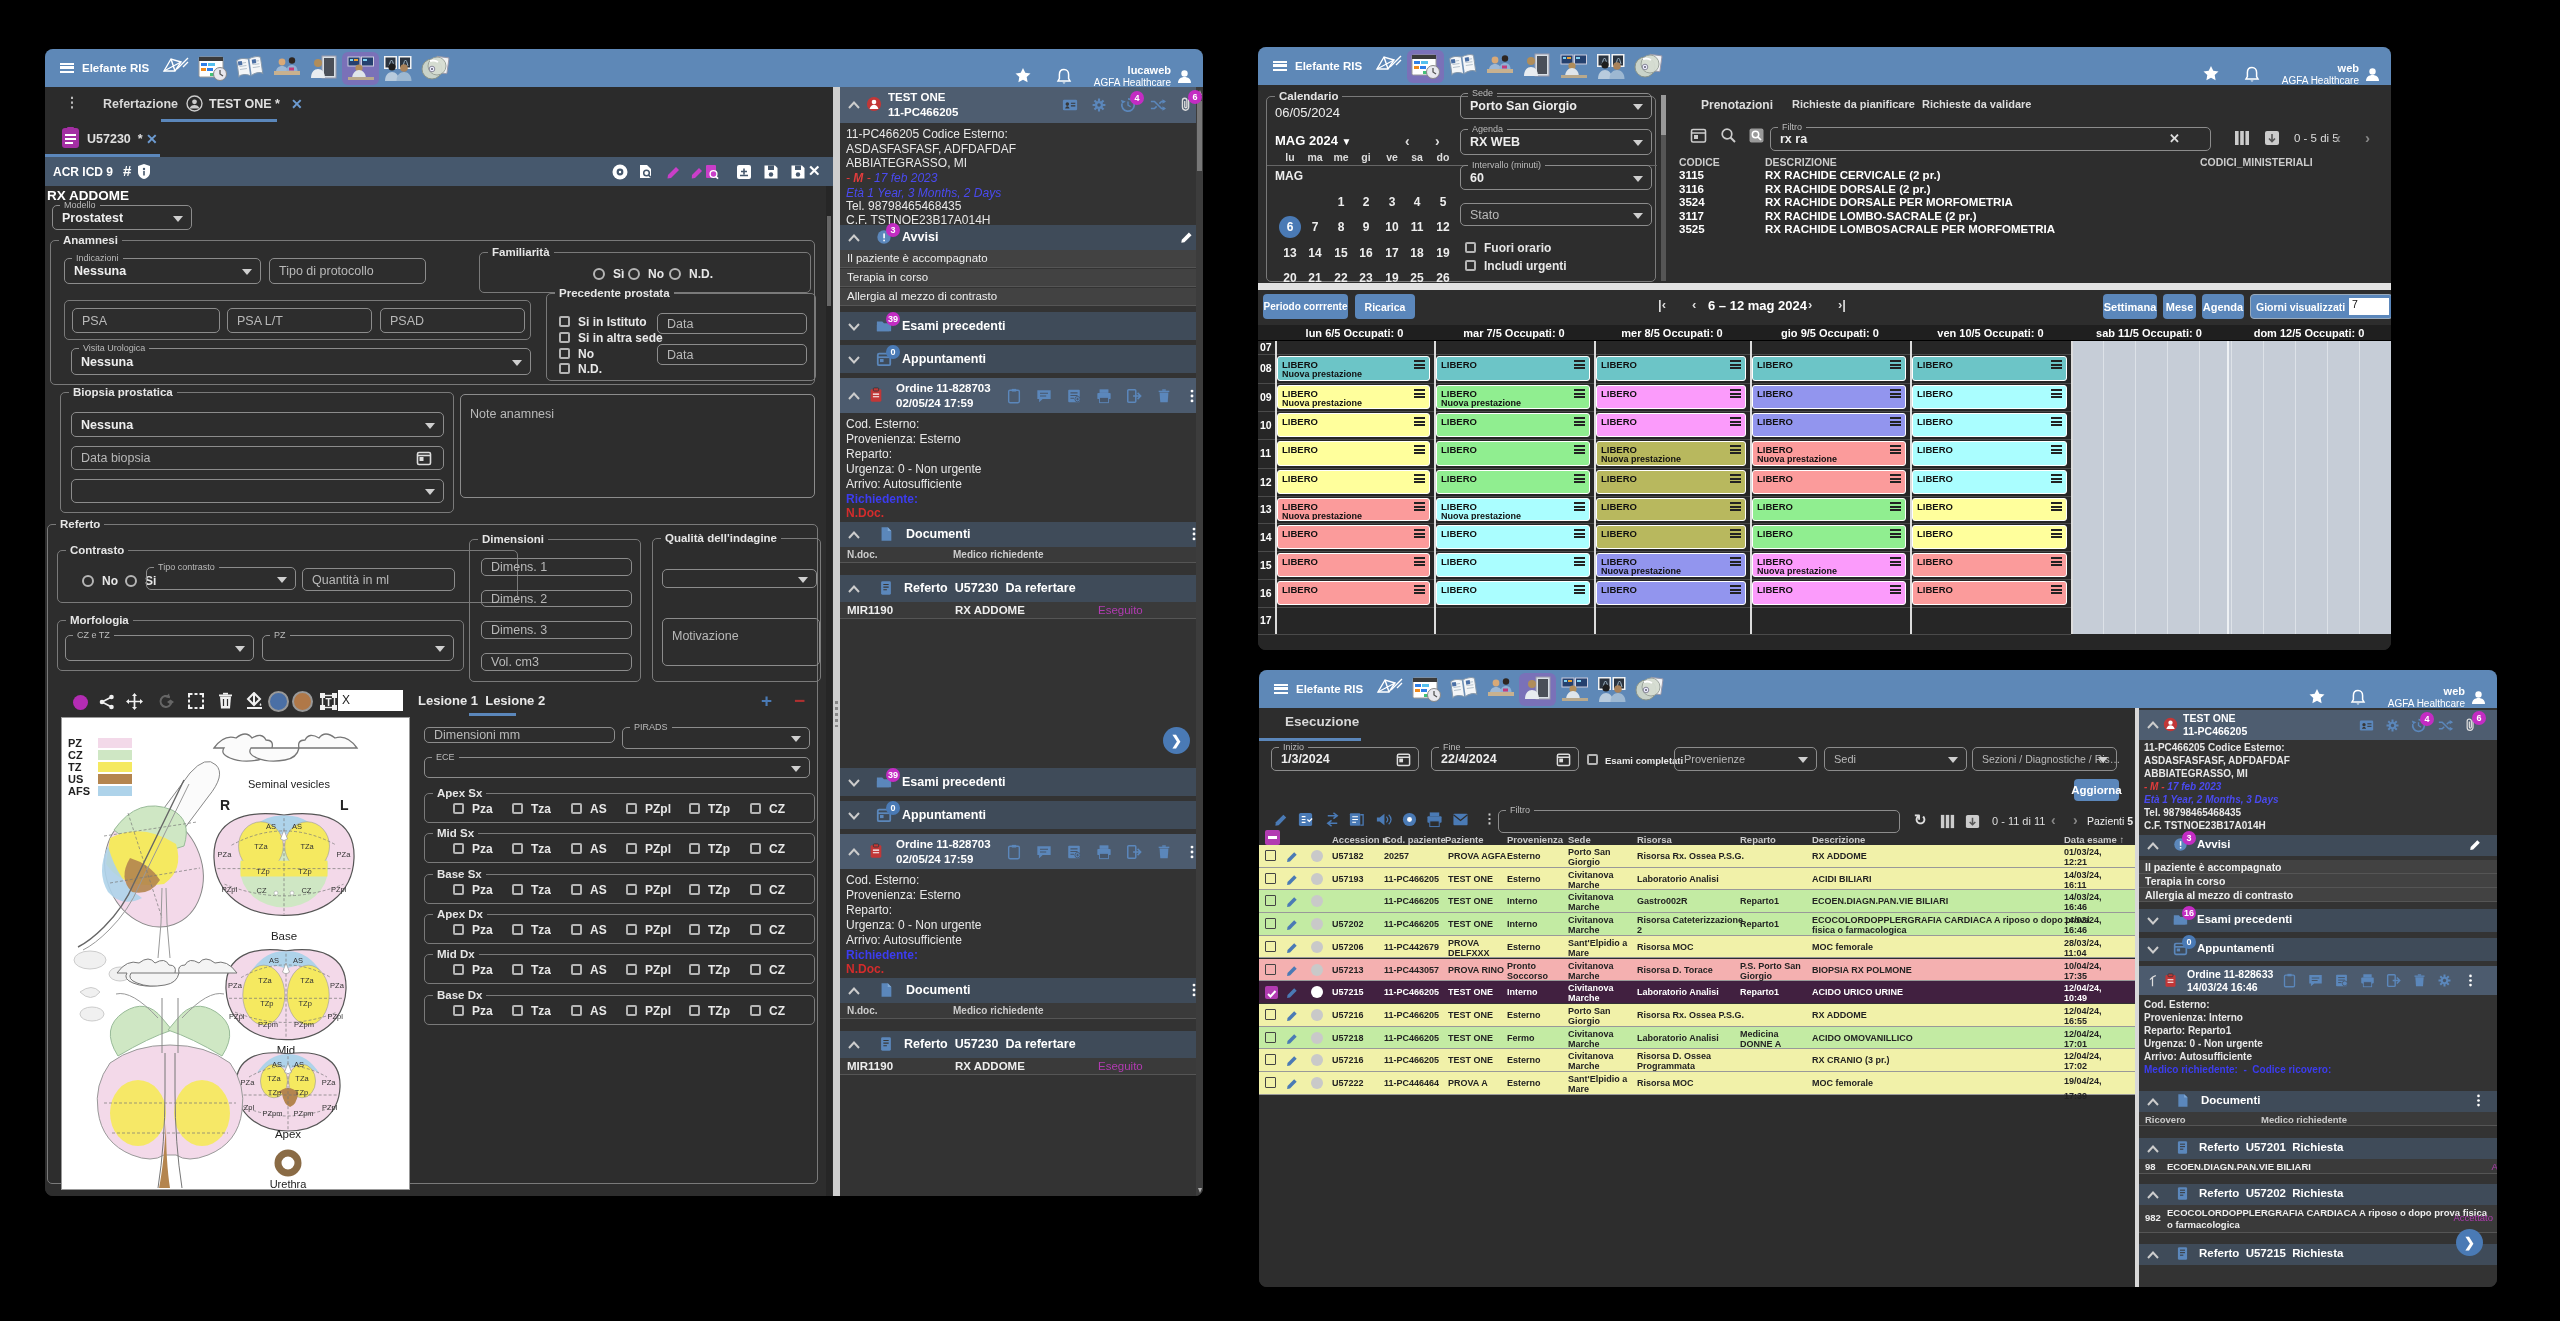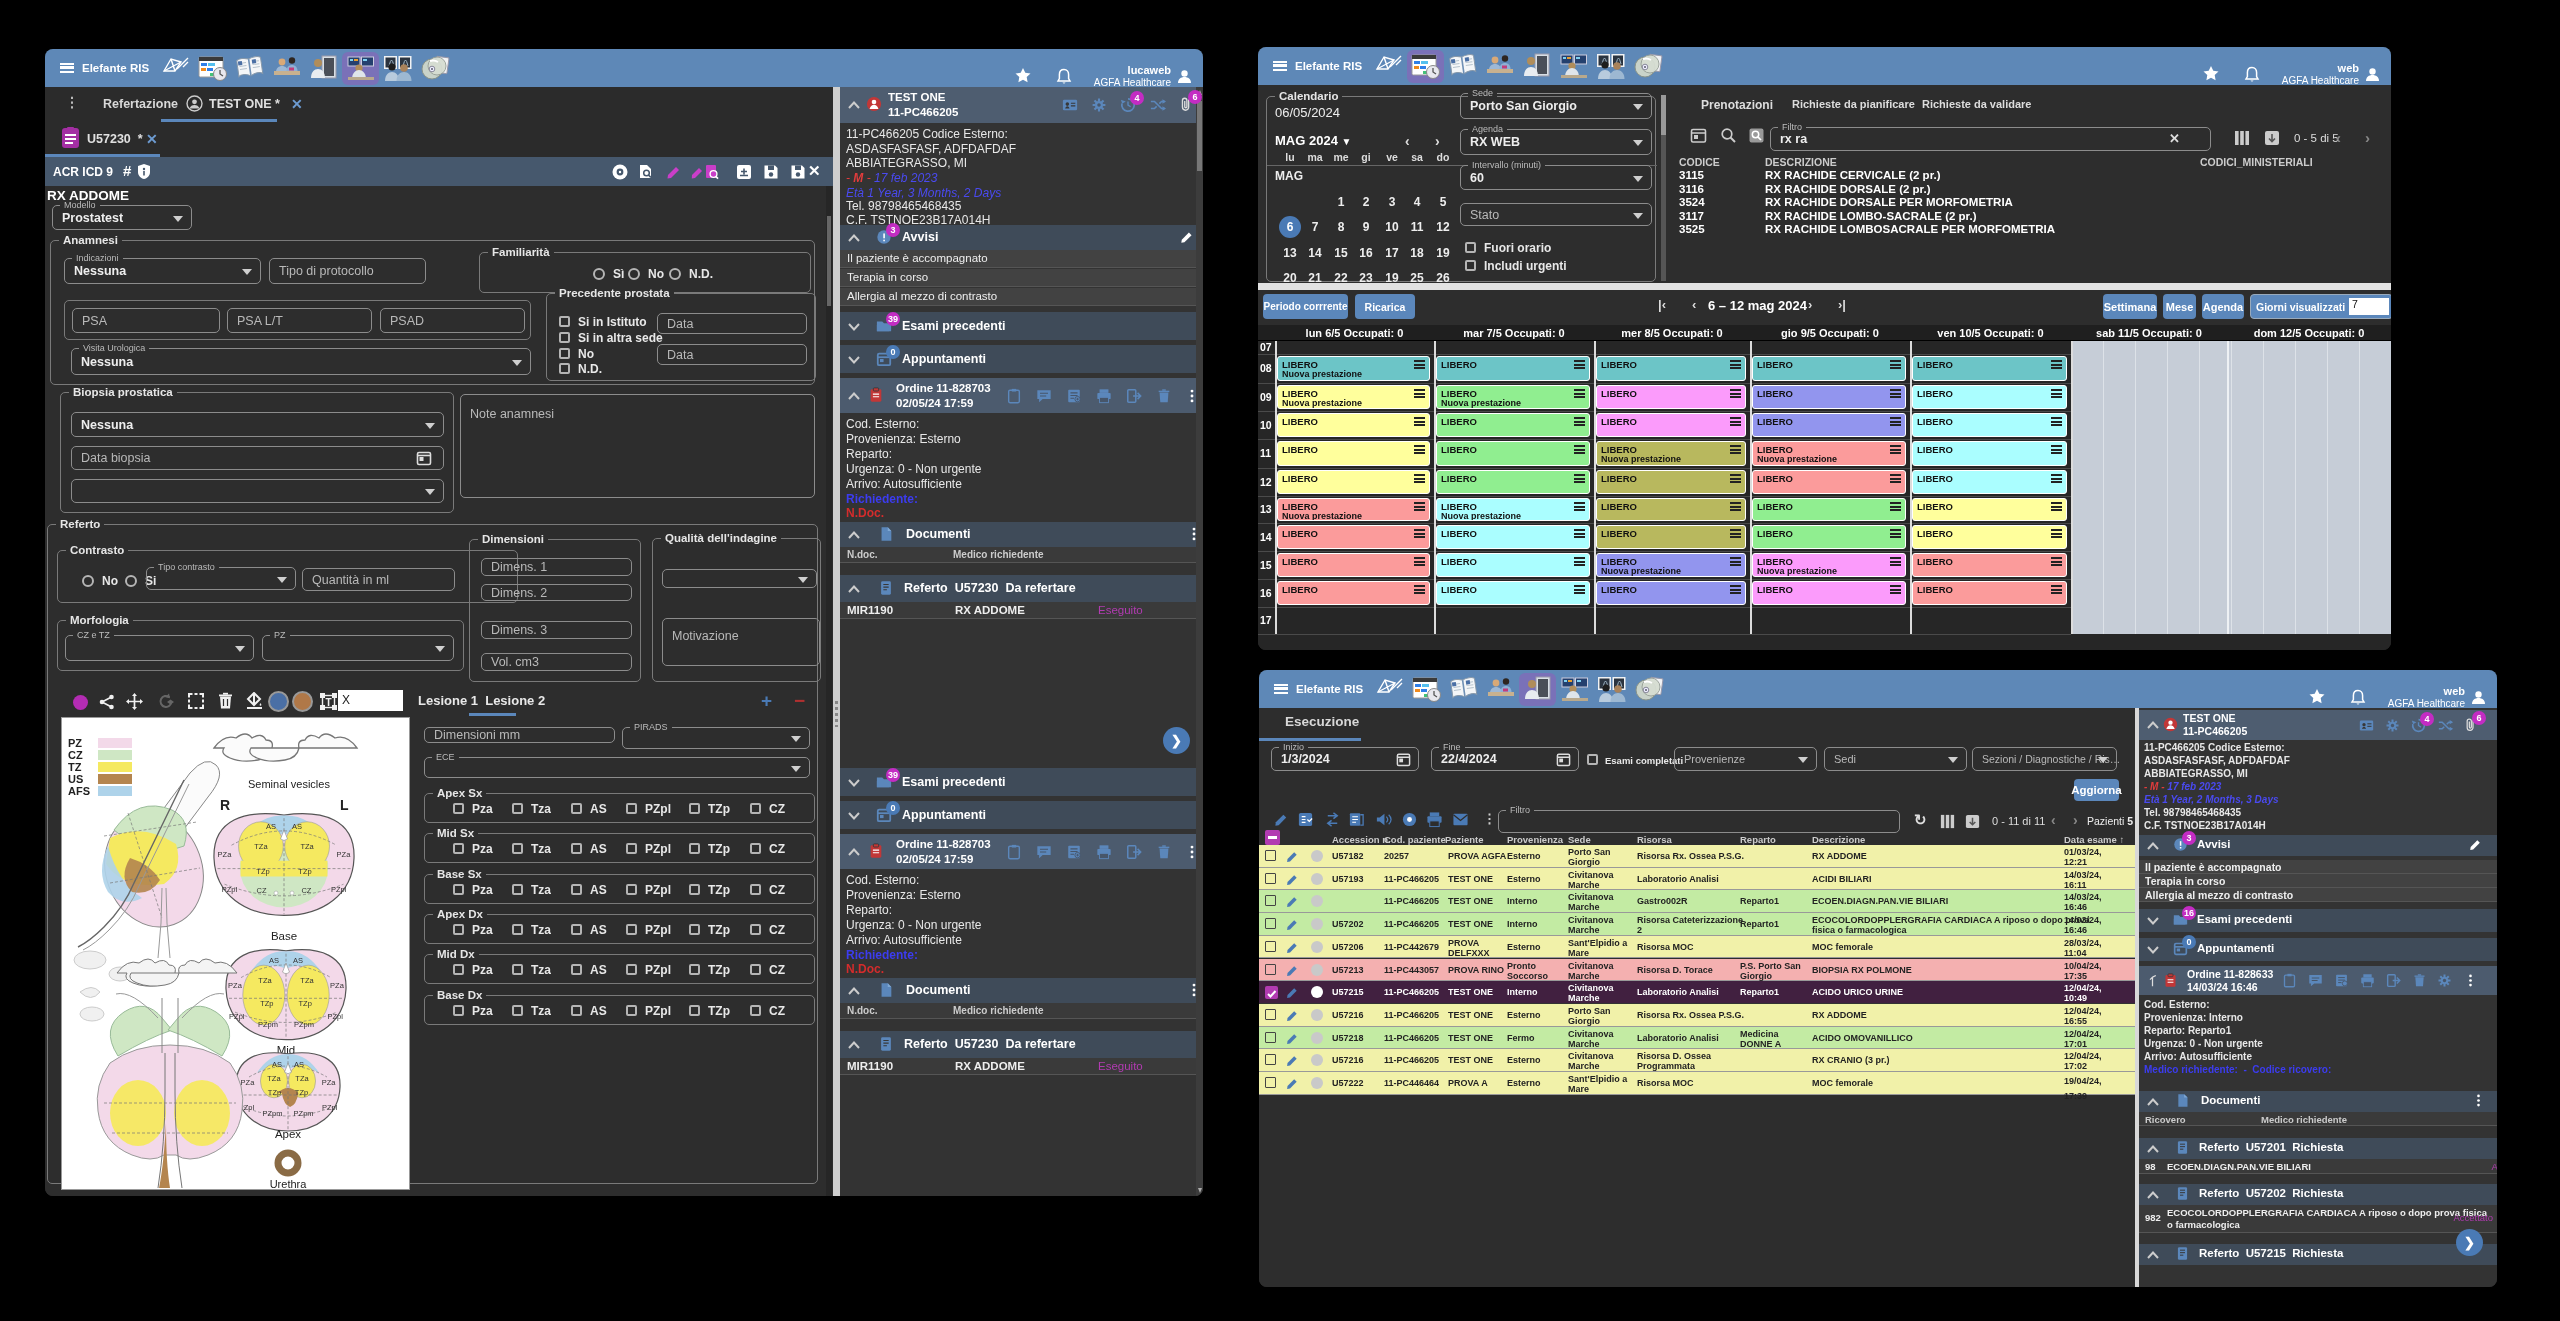--- a/index.html
+++ b/index.html
@@ -317,21 +317,21 @@
           <div class="fld" style="left:204px;top:14px;width:192px;height:26px">
             <span class="lbl" style="">PZ</span>
             <span class="car"></span>
           </div>
         </div>
         <div class="grp" style="left:421px;top:14px;width:172px;height:143px">
           <span class="lg" style="">Dimensioni</span>
           <div class="fld" style="left:11px;top:18px;width:151px;height:18px">
             <span class="ph">Dimens. 1</span>
           </div>
-          <div class="fld" style="left:11px;top:44px;width:151px;height:17px">
+          <div class="fld" style="left:11px;top:50px;width:151px;height:17px">
             <span class="ph">Dimens. 2</span>
           </div>
           <div class="fld" style="left:11px;top:81px;width:151px;height:18px">
             <span class="ph">Dimens. 3</span>
           </div>
           <div class="fld" style="left:11px;top:113px;width:151px;height:18px">
             <span class="ph">Vol. cm3</span>
           </div>
         </div>
         <div class="grp" style="left:604px;top:13px;width:169px;height:144px">

